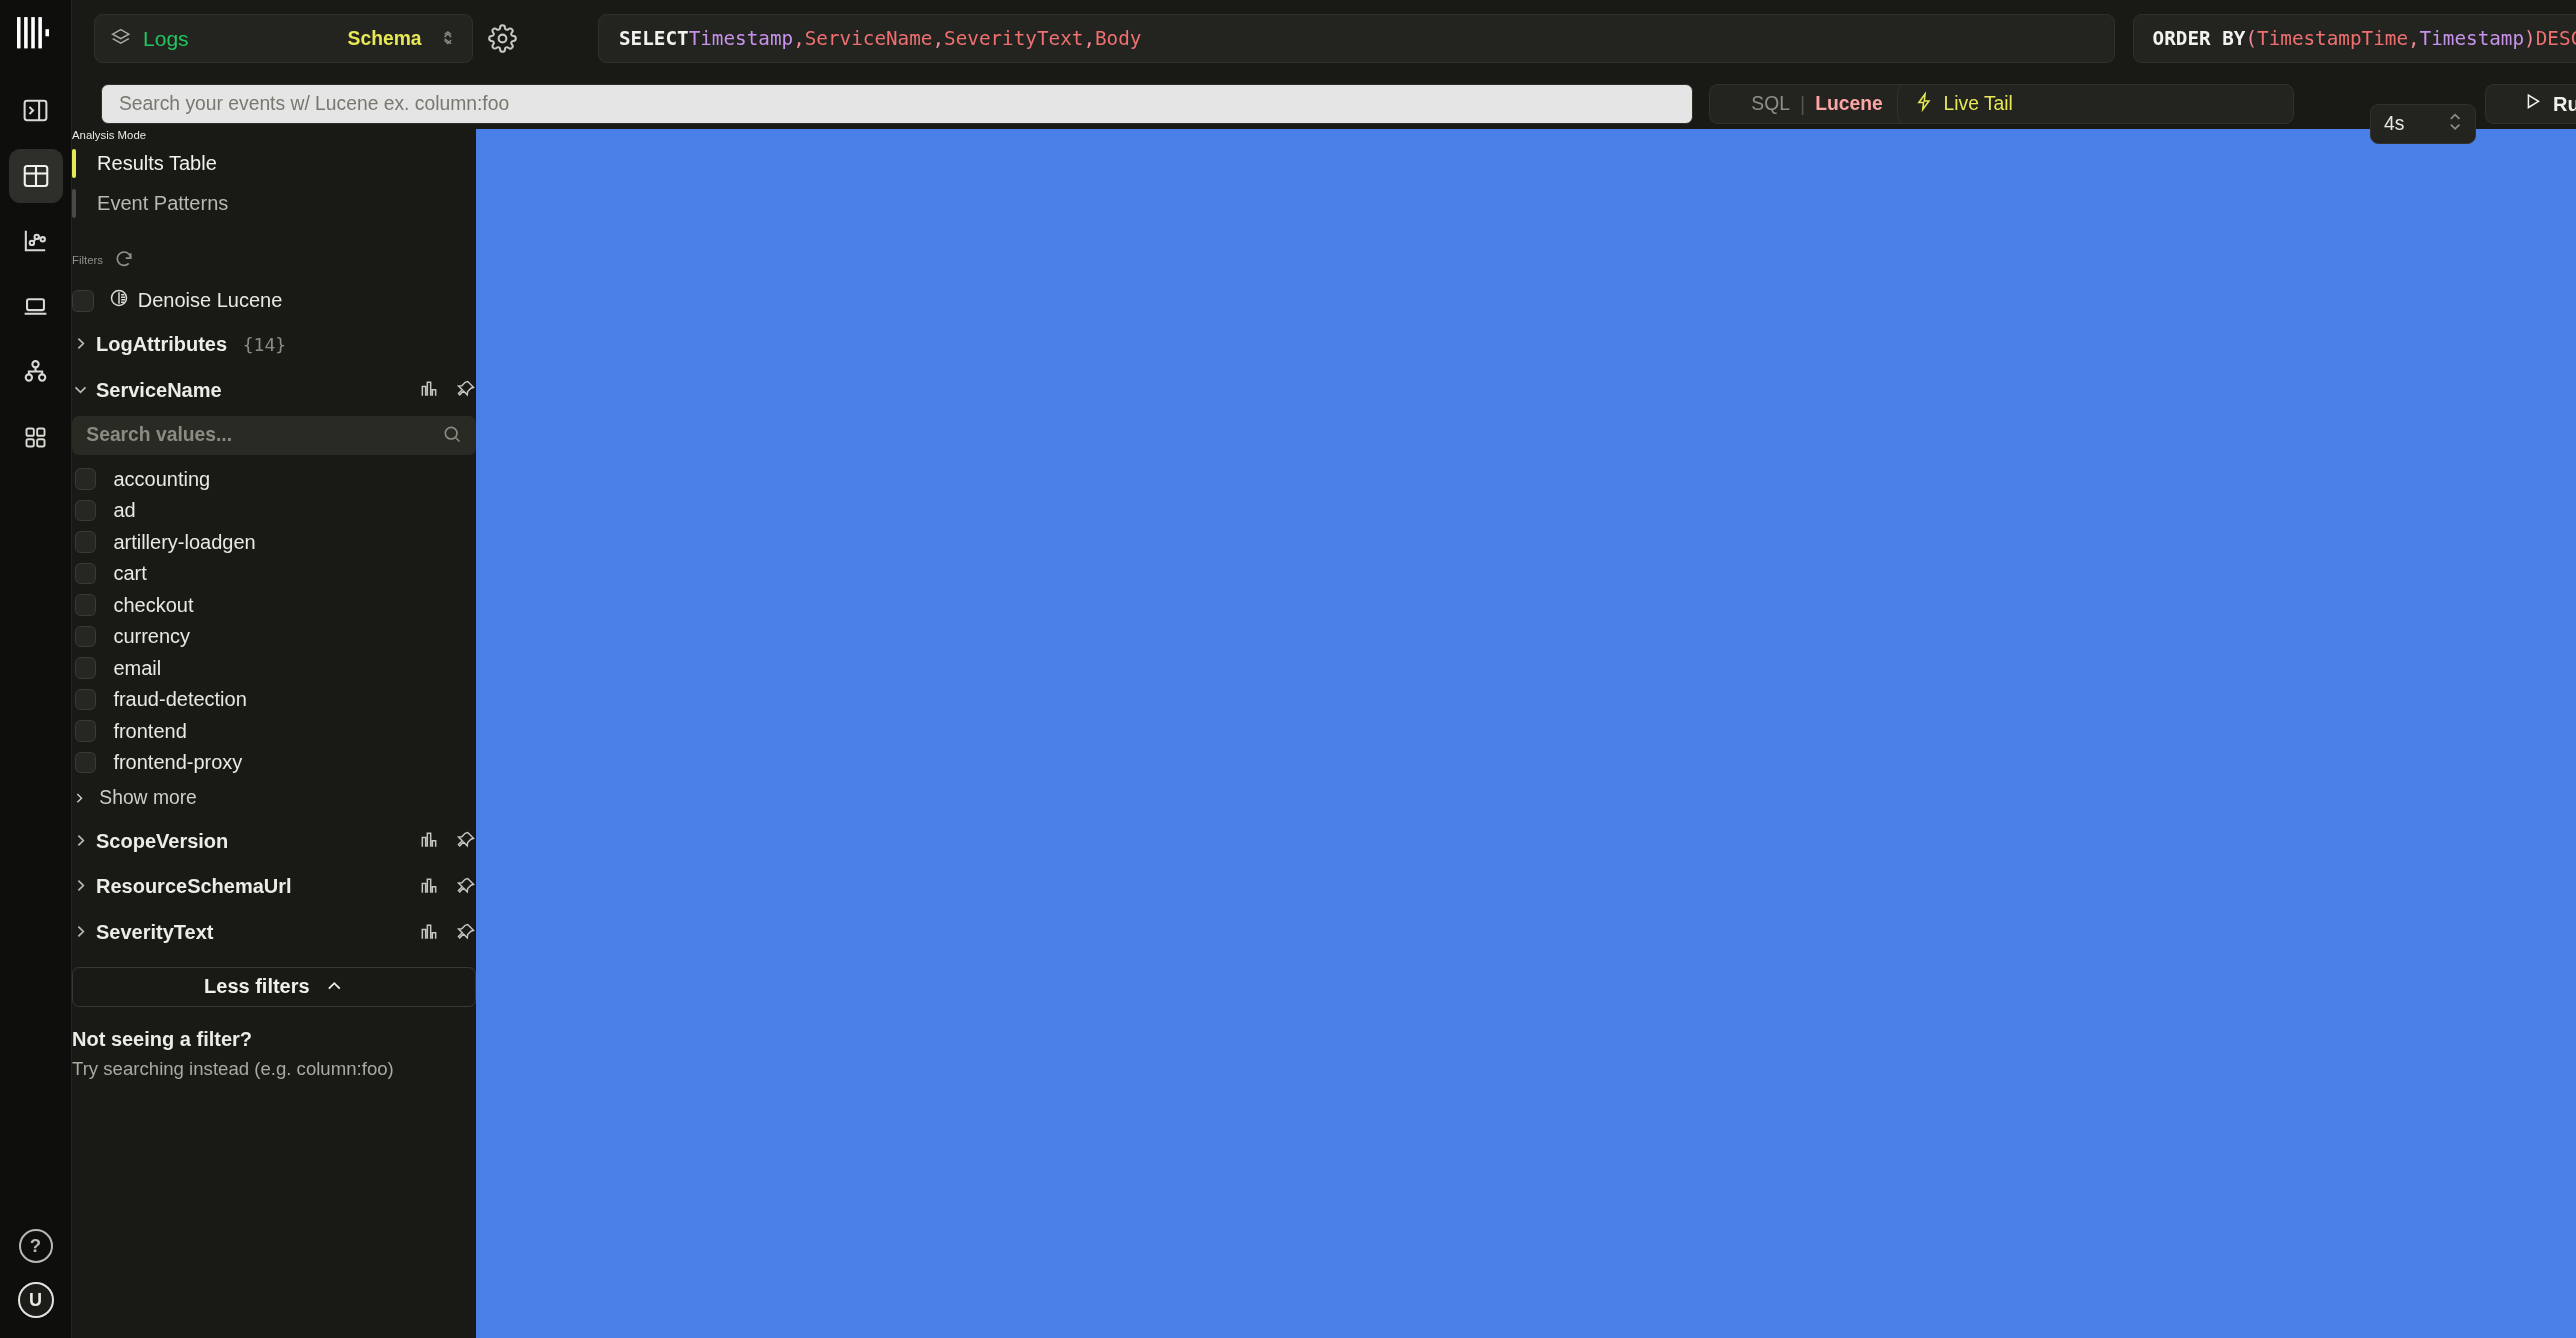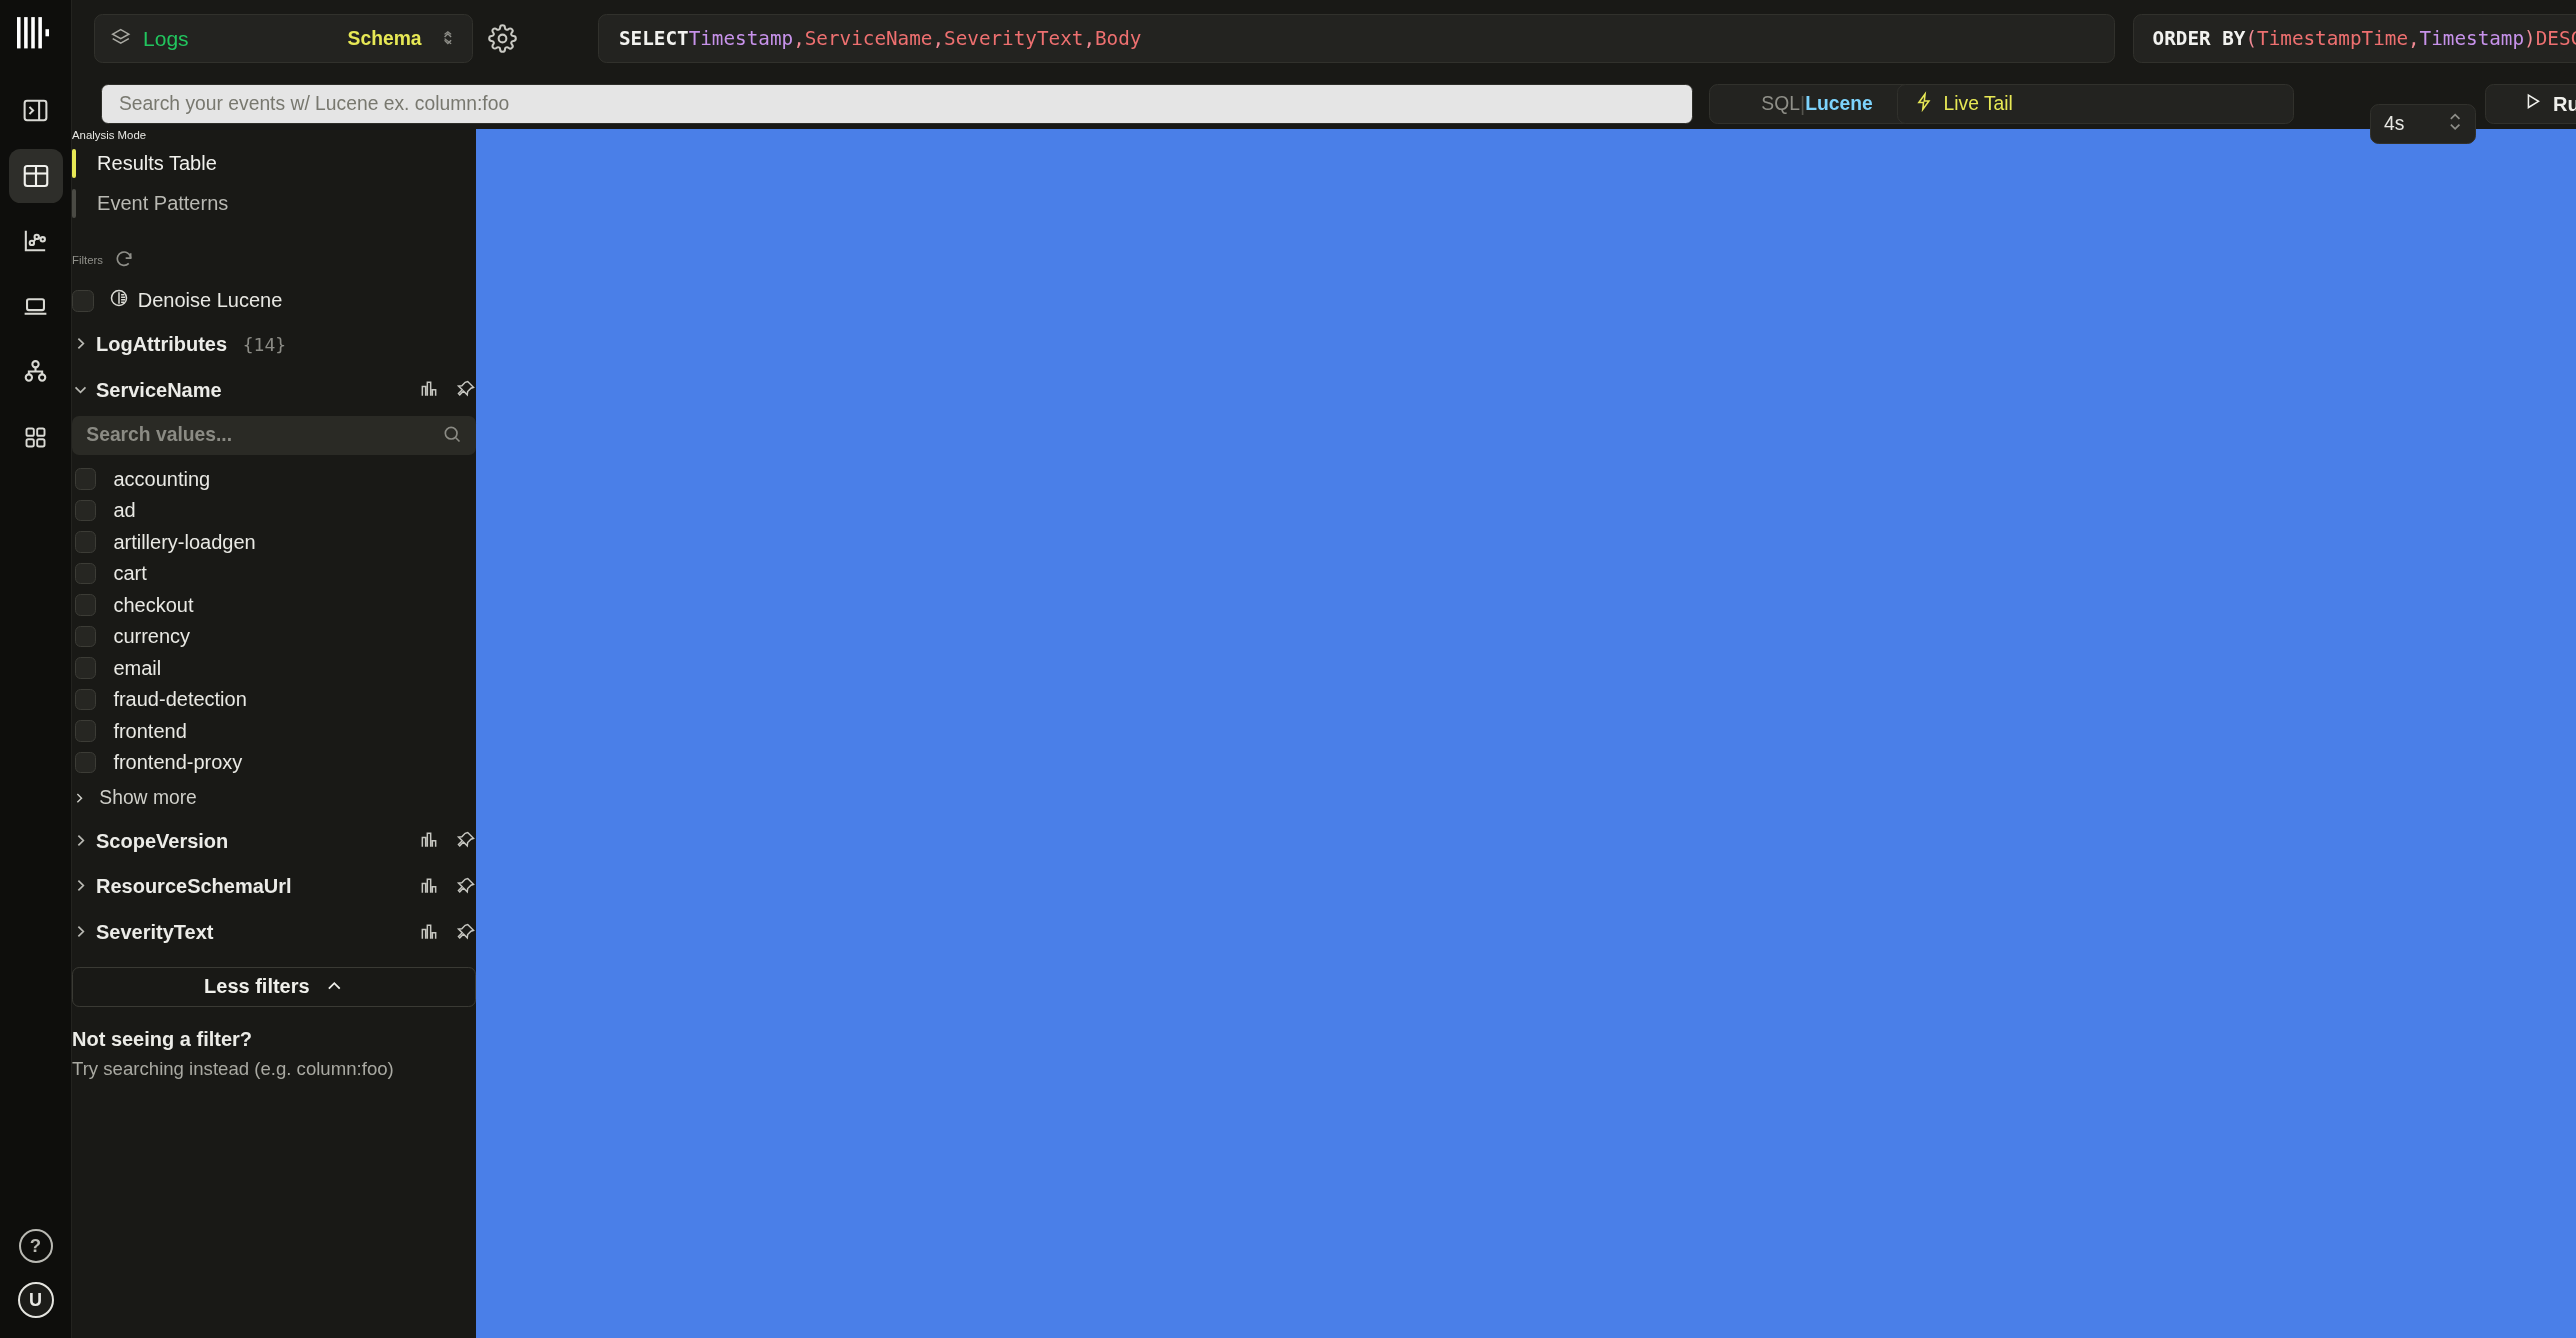--- a/index.html
+++ b/index.html
@@ -37,24 +37,24 @@
                 font-family:"DejaVu Sans Mono", monospace; font-size:19.3px; white-space:nowrap; overflow:hidden; }
   .tok-kw { color:#f2f2ef; font-weight:bold; }
   .tok-purple { color:#c792ea; }
   .tok-red { color:#ee7070; }
   .tok-pink { color:#f08a94; }
 
   .search-input { position:absolute; left:29px; top:84px; width:1592px; height:40px; background:#e5e5e5;
                   border:1.4px solid #2e2e29; border-radius:7.2px; display:flex; align-items:center; padding:0 17px; }
   .search-placeholder { color:#78786f; font-size:19.3px; }
   .mode-pill { position:absolute; left:1637px; top:84px; width:216px; height:40px; padding:0 14.3px;
-               justify-content:center; font-size:19.3px; }
+               justify-content:center; gap:10px; font-size:19.3px; }
   .mode-sql { color:#8f8f88; }
   .mode-sep { color:#55554f; font-size:20px; }
-  .mode-lucene { color:#7dd3fc; font-weight:bold; }
+  .mode-lucene { color:#fca5a5; font-weight:bold; }
   .livetail-btn { position:absolute; left:1825px; top:84px; width:397px; height:40px; padding:0 17px; gap:10px;
                   color:#e7e855; font-size:19.3px; }
   .interval-pill { position:absolute; left:2298px; top:84px; width:106px; height:40px; padding:0 13px;
                    justify-content:space-between; font-size:19.3px; color:#e8e8e3;margin-top:20px; }
   .run-btn { position:absolute; left:2413px; top:84px; width:145px; height:40px; padding:0 15.7px; gap:11.4px;
              justify-content:center; font-size:20px; font-weight:bold; color:#f0f0ec; }
 
   
   .sidebar { position:absolute; left:72px; top:129px; width:404px; bottom:0; background:#191916;
              border-right:0.7px solid #28">#282824; border-right:0.7px solid #282824; padding:29px 18.6px 0 21.5px; }

